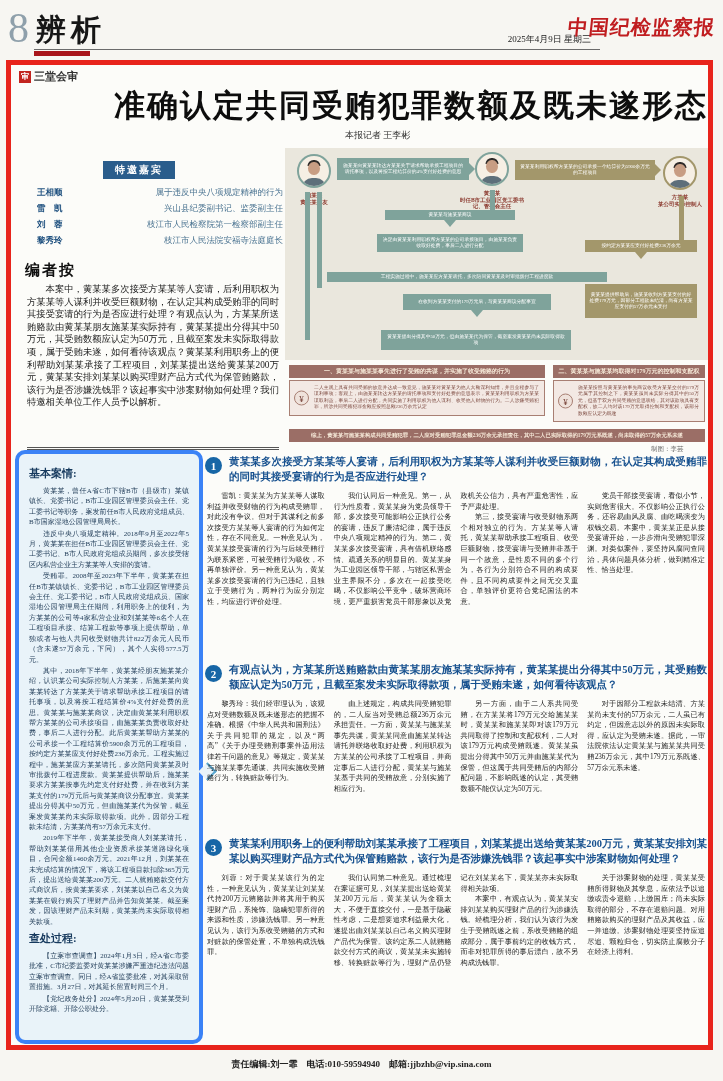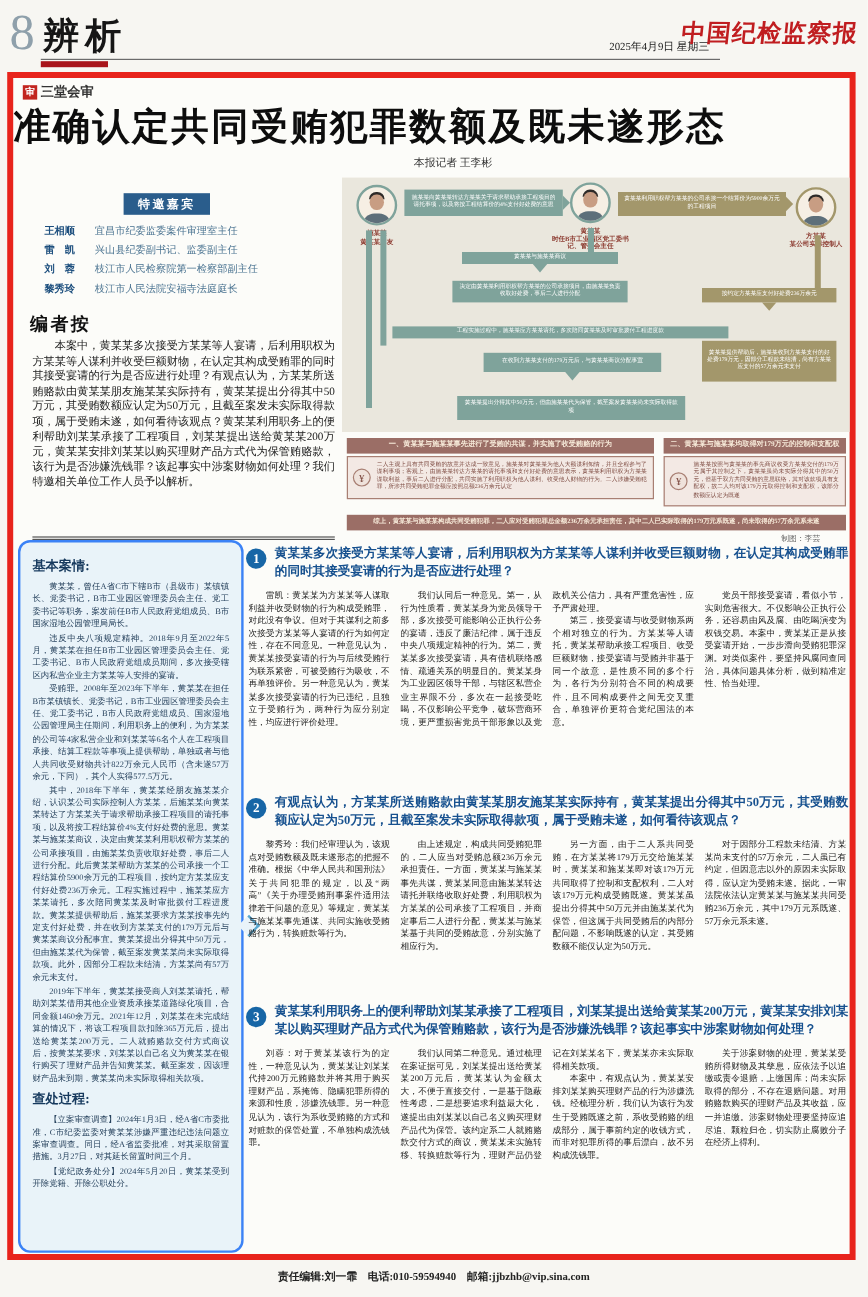--- a/index.html
+++ b/index.html
@@ -11,28 +11,28 @@
   .hline{position:absolute;left:34px;top:49px;width:566px;height:1px;background:#6b6b6b;}
   .hline-red{position:absolute;left:34px;top:51px;width:56px;height:5px;background:#a9151b;}
   .hdate{position:absolute;right:132px;top:33px;font-size:9px;color:#222;white-space:nowrap;}
   .masthead{position:absolute;right:8px;top:14px;font-size:20px;font-weight:bold;color:#c01d20;
             transform:skewX(-6deg);letter-spacing:1px;white-space:nowrap;}
   
   .frame{position:absolute;left:6px;top:60px;width:697px;height:980px;border:5px solid #e8241c;background:#fcfcf9;}
   .frame *{box-sizing:border-box;}
   .kicker{position:absolute;left:8px;top:4px;font-size:11px;font-weight:bold;color:#333;display:flex;align-items:center;gap:3px;}
   .kicker-ico{width:12px;height:12px;background:#c2251f;color:#fff;font-size:8px;line-height:12px;text-align:center;display:inline-block;}
-  .headline{position:absolute;left:0;top:20px;width:100%;text-align:left;font-size:31px;font-weight:bold;
+  .headline{position:absolute;left:0;top:20px;width:100%;text-align:right;font-size:31px;font-weight:bold;
             color:#0d0d0d;letter-spacing:2px;}
   .byline{position:absolute;left:0;top:64px;width:100%;text-align:center;font-size:9px;color:#333;padding-left:36px;}
   
   .guest-label{position:absolute;left:92px;top:96px;background:#2a5d8c;color:#fff;font-size:10px;
                padding:2px 12px;font-weight:bold;letter-spacing:2px;}
   .guests{position:absolute;left:26px;top:122px;width:246px;}
-  .guest{display:flex;margin-bottom:5px;font-size:8.5px;line-height:11px;}
+  .guest{display:flex;margin-bottom:5px;font-size:8.5px;line-height:11px;justify-content:space-between;}
   .gname{width:42px;font-weight:bold;color:#1d4f7e;flex:none;}
   .gtitle{color:#4a7391;}
   
   .ed-head{position:absolute;left:14px;top:196px;font-size:15px;font-weight:bold;color:#111;letter-spacing:2px;font-family:Liberation Mono, monospace;}
   .ed-text{position:absolute;left:16px;top:218px;width:252px;font-size:9.3px;line-height:12.6px;
            text-align:justify;color:#1a1a1a;text-indent:2em;}
   .ed-rule{position:absolute;left:16px;top:382px;width:252px;border-top:1px solid #555;border-bottom:1px solid #555;height:3px;}
   
   .flow{position:absolute;left:274px;top:83px;width:423px;height:212px;background:#eae7dd;overflow:hidden;}
   .avatar{position:absolute;width:34px;height:34px;border-radius:50%;background:#f6efe4;overflow:hidden;}
@@ -59,21 +59,21 @@
                padding:3px 4px;}
   .concl-body{border:1px solid #a87f73;background:#f3e9e4;color:#7d4a40;font-size:4.8px;line-height:6.4px;
               text-align:justify;padding:4px 5px 4px 24px;position:relative;margin-top:2px;}
   .concl-ico{position:absolute;left:4px;top:50%;transform:translateY(-50%);width:15px;height:15px;border:1px solid #a87f73;
              border-radius:50%;color:#7d4a40;font-size:9px;line-height:14px;text-align:center;background:#efe2db;}
   .summary{position:absolute;background:#9b6e66;color:#f7ead9;font-size:5.4px;line-height:7px;font-weight:bold;
            text-align:center;display:flex;align-items:center;justify-content:center;padding:1px 6px;}
   .credit{position:absolute;font-size:6.5px;color:#666;}
   
   .casebox{position:absolute;left:4px;top:385px;width:188px;height:594px;background:#e9f3f9;
-           border:2px solid #3b82f6;border-radius:10px;padding:8px 10px;overflow:hidden;}
+           border:4px solid #3b82f6;border-radius:10px;padding:8px 10px;overflow:hidden;}
   .case-pointer{position:absolute;left:190px;top:700px;width:13px;height:13px;background:#e9f3f9;
                 border-top:2px solid #5aa7cf;border-right:2px solid #5aa7cf;transform:rotate(45deg);}
   .case-head{font-size:11px;font-weight:bold;color:#173a5e;margin:4px 0 5px 0;}
   .casebox p{margin:0 0 1px 0;font-size:7px;line-height:10.4px;text-align:justify;text-indent:2em;color:#26415c;}
   
   .qa-q{position:absolute;left:194px;width:502px;padding-left:24px;}
   .qnum{position:absolute;left:0;top:2px;width:17px;height:17px;border-radius:50%;background:#1766a6;color:#fff;
         font-size:11px;font-weight:bold;display:flex;align-items:center;justify-content:center;}
   .qtext{font-size:10.5px;line-height:14.5px;font-weight:bold;color:#17518f;text-align:justify;}
   .qa-a{position:absolute;left:196px;width:498px;column-count:4;column-gap:9px;overflow:hidden;}
@@ -101,21 +101,21 @@
     <span>三堂会审</span>
   </div>
 
   <div class="headline">准确认定共同受贿犯罪数额及既未遂形态</div>
   <div class="byline">本报记者 王李彬</div>
 
   <div class="guest-label">特邀嘉宾</div>
   <div class="guests">
     <div class="guest">
       <span class="gname">王相顺</span>
-      <span class="gtitle">宜昌市纪委监委案件审理室主任</span>
+      <span class="gtitle">属于违反中央八项规定精神的行为</span>
     </div>
     <div class="guest">
       <span class="gname">雷　凯</span>
       <span class="gtitle">兴山县纪委副书记、监委副主任</span>
     </div>
     <div class="guest">
       <span class="gname">刘　蓉</span>
       <span class="gtitle">枝江市人民检察院第一检察部副主任</span>
     </div>
     <div class="guest">

